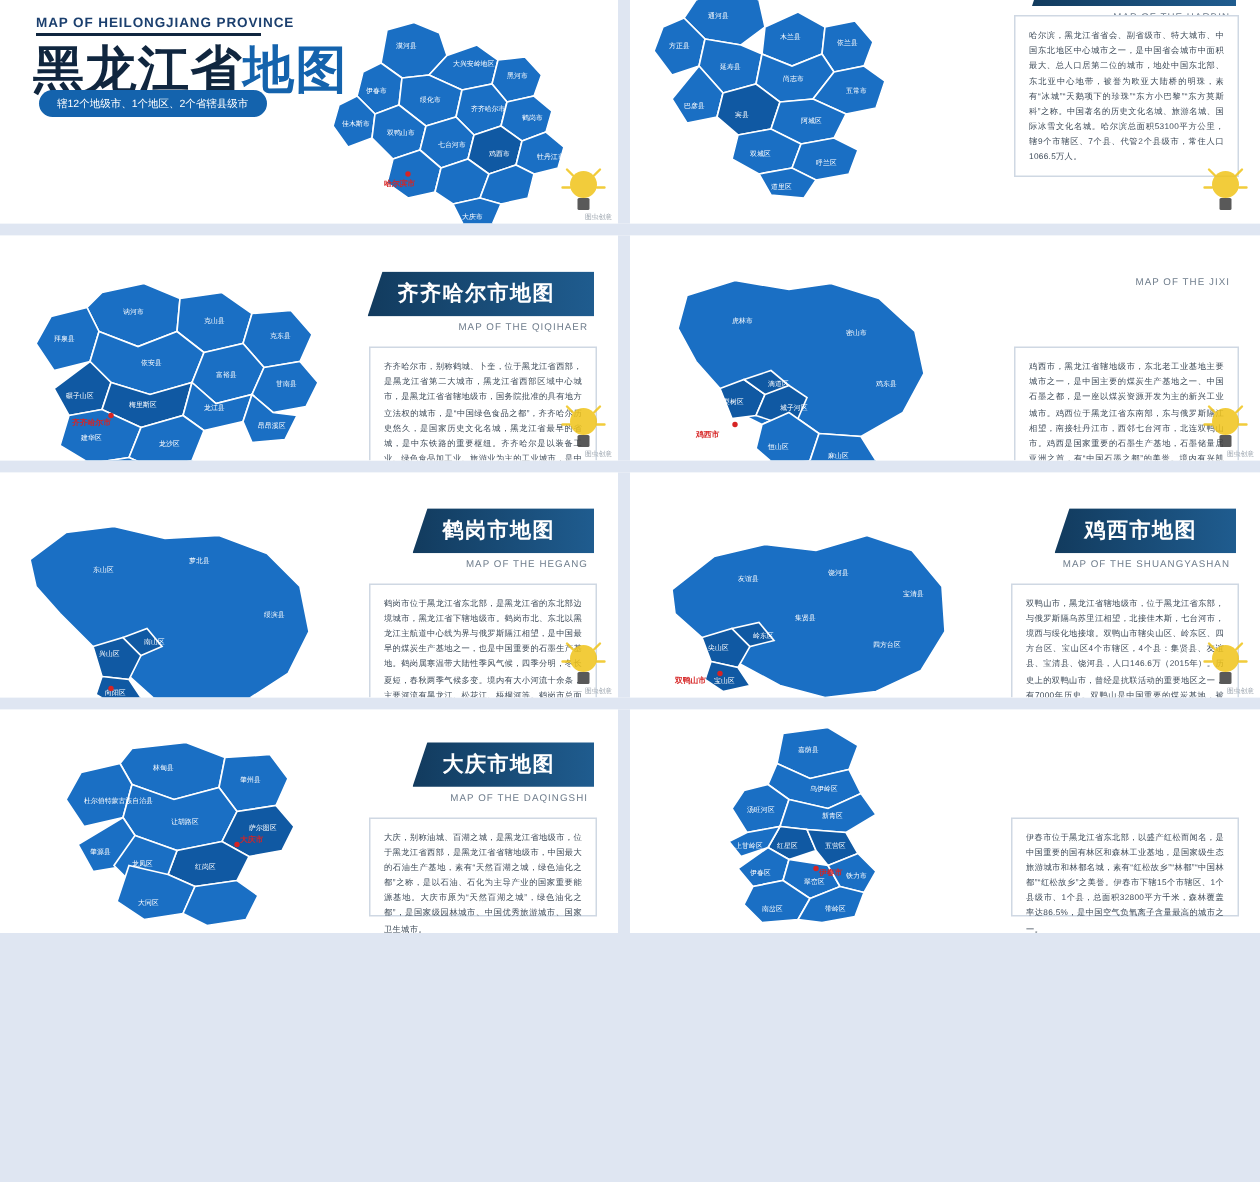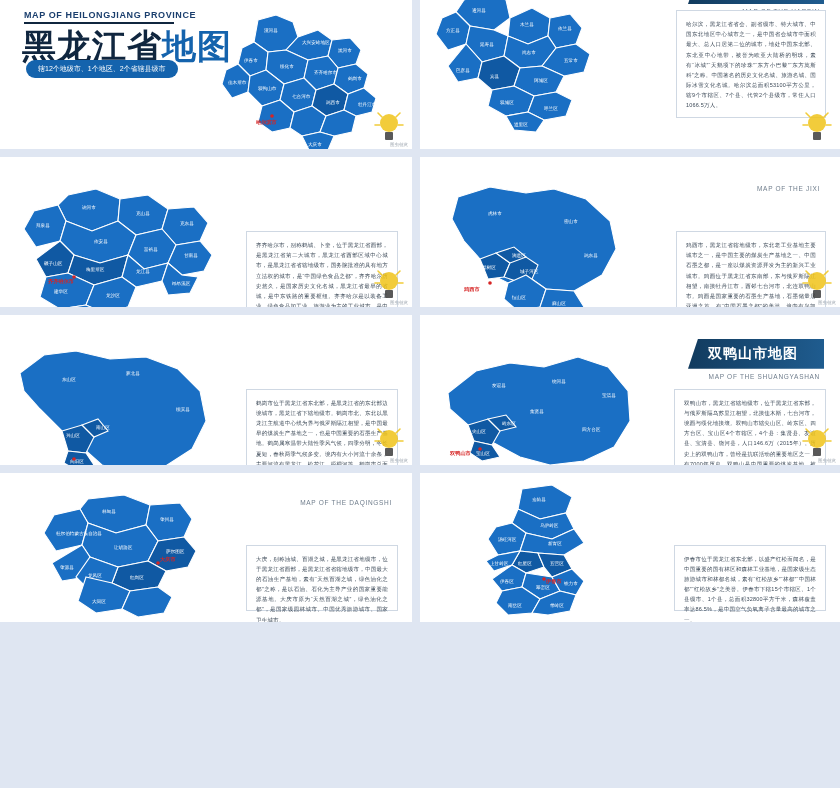--- a/index.html
+++ b/index.html
@@ -233,20 +233,24 @@
             <text class="lbl" x="46" y="108">建华区</text>
             <text class="lbl" x="98" y="112">龙沙区</text>
             <text class="lbl" x="58" y="138">富拉尔基区</text>
             <text class="lbl" x="104" y="142">泰来县</text>
             <circle class="dot" cx="66" cy="92" r="1.8"></circle>
             <text class="lbl-red" x="40" y="98">齐齐哈尔市</text>
           </g>
         </svg>
       </div>
 
+      <div class="titleblock" style="right:16px;top:24px;">
+        <div class="tb-bar">齐齐哈尔市地图</div>
+        <span class="tb-en">MAP OF THE QIQIHAER</span>
+      </div>
 
       <div class="textcard" style="right:14px;top:74px;width:152px;height:108px;">
         <p>齐齐哈尔市，别称鹤城、卜奎，位于黑龙江省西部，是黑龙江省第二大城市，黑龙江省西部区域中心城市，是黑龙江省省辖地级市，国务院批准的具有地方立法权的城市，是“中国绿色食品之都”，齐齐哈尔历史悠久，是国家历史文化名城，黑龙江省最早的省城，是中东铁路的重要枢纽。齐齐哈尔是以装备工业、绿色食品加工业、旅游业为主的工业城市，是中国一重集团所在地，被誉为“中国重型机械工业的摇篮”。</p>
       </div>
 
       <svg class="wm" viewBox="0 0 34 40">
         <path class="ray" d="M6 8 L10 12 M28 8 L24 12 M3 20 L8 20 M31 20 L26 20"></path>
         <circle class="bulb" cx="17" cy="18" r="9"></circle>
         <rect class="base" x="13" y="27" width="8" height="8" rx="1"></rect>
       </svg>
@@ -316,20 +320,24 @@
             <text class="lbl" x="166" y="72">绥滨县</text>
             <text class="lbl" x="56" y="98">兴山区</text>
             <text class="lbl" x="86" y="90">南山区</text>
             <text class="lbl" x="60" y="124">向阳区</text>
             <circle class="dot" cx="64" cy="120" r="1.8"></circle>
             <text class="lbl-red" x="42" y="134">鹤岗市</text>
           </g>
         </svg>
       </div>
 
+      <div class="titleblock" style="right:16px;top:24px;">
+        <div class="tb-bar">鹤岗市地图</div>
+        <span class="tb-en">MAP OF THE HEGANG</span>
+      </div>
 
       <div class="textcard" style="right:14px;top:74px;width:152px;height:108px;">
         <p>鹤岗市位于黑龙江省东北部，是黑龙江省的东北部边境城市，黑龙江省下辖地级市。鹤岗市北、东北以黑龙江主航道中心线为界与俄罗斯隔江相望，是中国最早的煤炭生产基地之一，也是中国重要的石墨生产基地。鹤岗属寒温带大陆性季风气候，四季分明，冬长夏短，春秋两季气候多变。境内有大小河流十余条，主要河流有黑龙江、松花江、梧桐河等。鹤岗市总面积14784平方千米，下辖萝北、绥滨两个边境县和兴山区、工农、南山、向阳、兴安、东山6个市辖区，人口109.7万。</p>
       </div>
 
       <svg class="wm" viewBox="0 0 34 40">
         <path class="ray" d="M6 8 L10 12 M28 8 L24 12 M3 20 L8 20 M31 20 L26 20"></path>
         <circle class="bulb" cx="17" cy="18" r="9"></circle>
         <rect class="base" x="13" y="27" width="8" height="8" rx="1"></rect>
       </svg>
@@ -356,21 +364,21 @@
             <text class="lbl" x="40" y="96">尖山区</text>
             <text class="lbl" x="70" y="88">岭东区</text>
             <text class="lbl" x="44" y="118">宝山区</text>
             <circle class="dot" cx="48" cy="112" r="1.8"></circle>
             <text class="lbl-red" x="18" y="118">双鸭山市</text>
           </g>
         </svg>
       </div>
 
       <div class="titleblock" style="right:16px;top:24px;">
-        <div class="tb-bar">双鸭山市地图</div>
+        <div class="tb-bar">鸡西市地图</div>
         <span class="tb-en">MAP OF THE SHUANGYASHAN</span>
       </div>
 
       <div class="textcard" style="right:14px;top:74px;width:152px;height:112px;">
         <p>双鸭山市，黑龙江省辖地级市，位于黑龙江省东部，与俄罗斯隔乌苏里江相望，北接佳木斯，七台河市，境西与绥化地接壤。双鸭山市辖尖山区、岭东区、四方台区、宝山区4个市辖区，4个县：集贤县、友谊县、宝清县、饶河县，人口146.6万（2015年）。历史上的双鸭山市，曾经是抗联活动的重要地区之一，有7000年历史。双鸭山是中国重要的煤炭基地，被称为“煤电化钢”基地，可用煤炭储量居黑龙江省之首，是黑龙江省重要的能源工业城市。2015年国民生产总值437.4亿元。</p>
       </div>
 
       <svg class="wm" viewBox="0 0 34 40">
         <path class="ray" d="M6 8 L10 12 M28 8 L24 12 M3 20 L8 20 M31 20 L26 20"></path>
         <circle class="bulb" cx="17" cy="18" r="9"></circle>
@@ -406,20 +414,21 @@
             <text class="lbl" x="30" y="78">肇源县</text>
             <text class="lbl" x="58" y="86">龙凤区</text>
             <text class="lbl" x="62" y="112">大同区</text>
             <circle class="dot" cx="128" cy="72" r="1.8"></circle>
             <text class="lbl-red" x="130" y="70">大庆市</text>
           </g>
         </svg>
       </div>
 
       <div class="titleblock" style="right:16px;top:22px;">
+        <div class="tb-bar">大庆市地图</div>
         <span class="tb-en">MAP OF THE DAQINGSHI</span>
       </div>
 
       <div class="textcard" style="right:14px;top:72px;width:152px;height:66px;">
         <p>大庆，别称油城、百湖之城，是黑龙江省地级市，位于黑龙江省西部，是黑龙江省省辖地级市，中国最大的石油生产基地，素有“天然百湖之城，绿色油化之都”之称，是以石油、石化为主导产业的国家重要能源基地。大庆市原为“天然百湖之城”，绿色油化之都”，是国家级园林城市、中国优秀旅游城市、国家卫生城市。</p>
       </div>
     </div>
   </div>
 
   <div class="slide">

